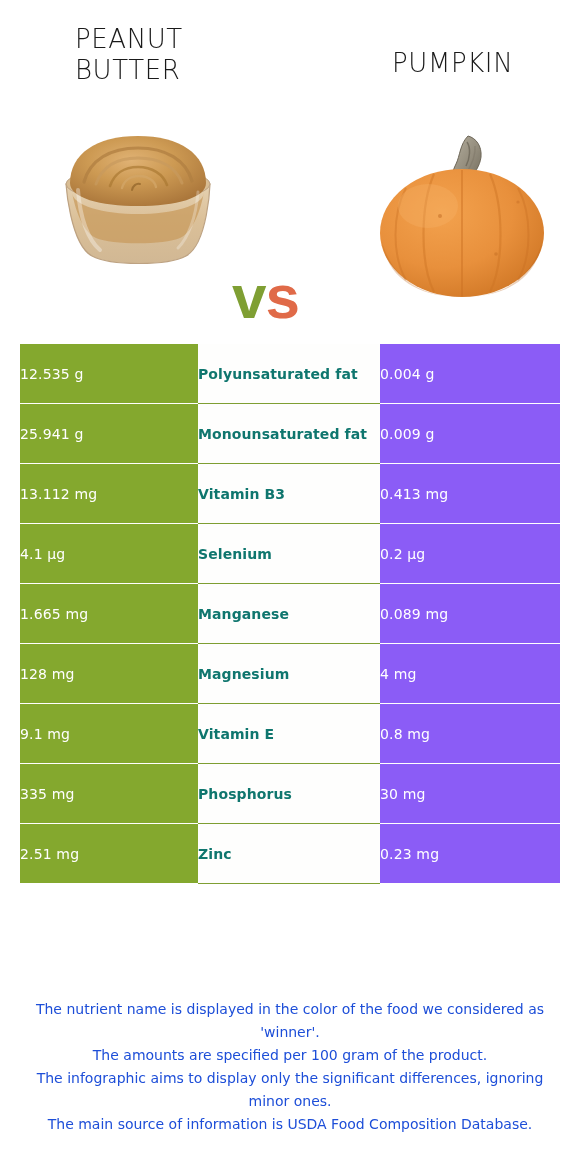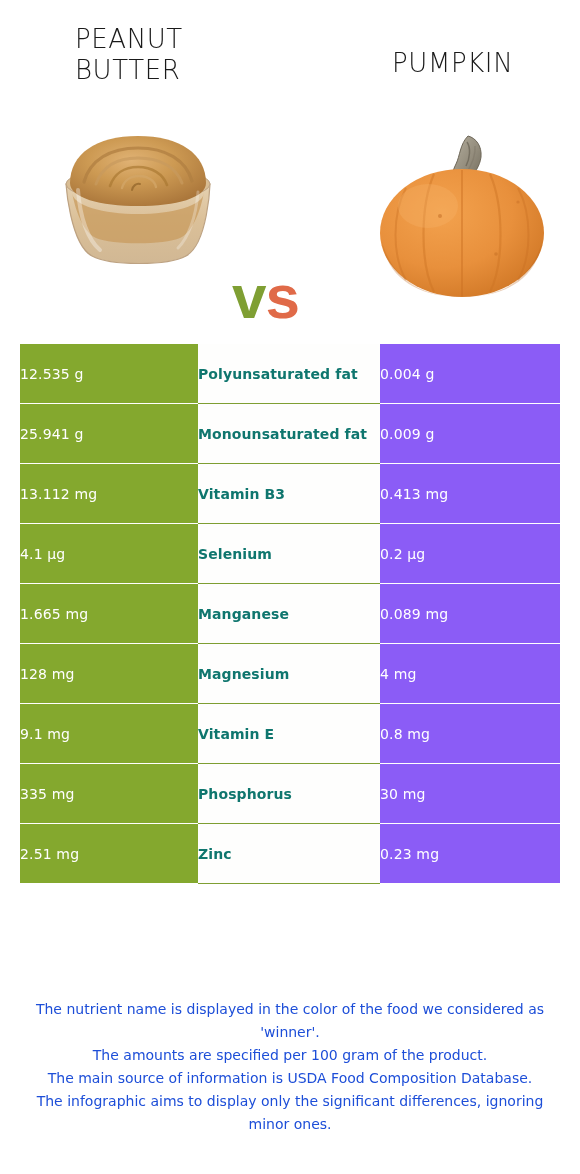--- a/index.html
+++ b/index.html
@@ -274,17 +274,17 @@
         <div class="cell cell-right">
           <span class="val">0.23 mg</span>
         </div>
         <div class="divider green"></div>
       </div>
     </div>
 
   <div class="footer">
     <p>The nutrient name is displayed in the color of the food we considered as 'winner'.</p>
     <p>The amounts are specified per 100 gram of the product.</p>
+    <p>The infographic aims to display only the significant differences, ignoring minor ones.</p>
     <p>The main source of information is USDA Food Composition Database.</p>
-    <p>The infographic aims to display only the significant differences, ignoring minor ones.</p>
   </div>
 
 </div>
 
 </body></html>

